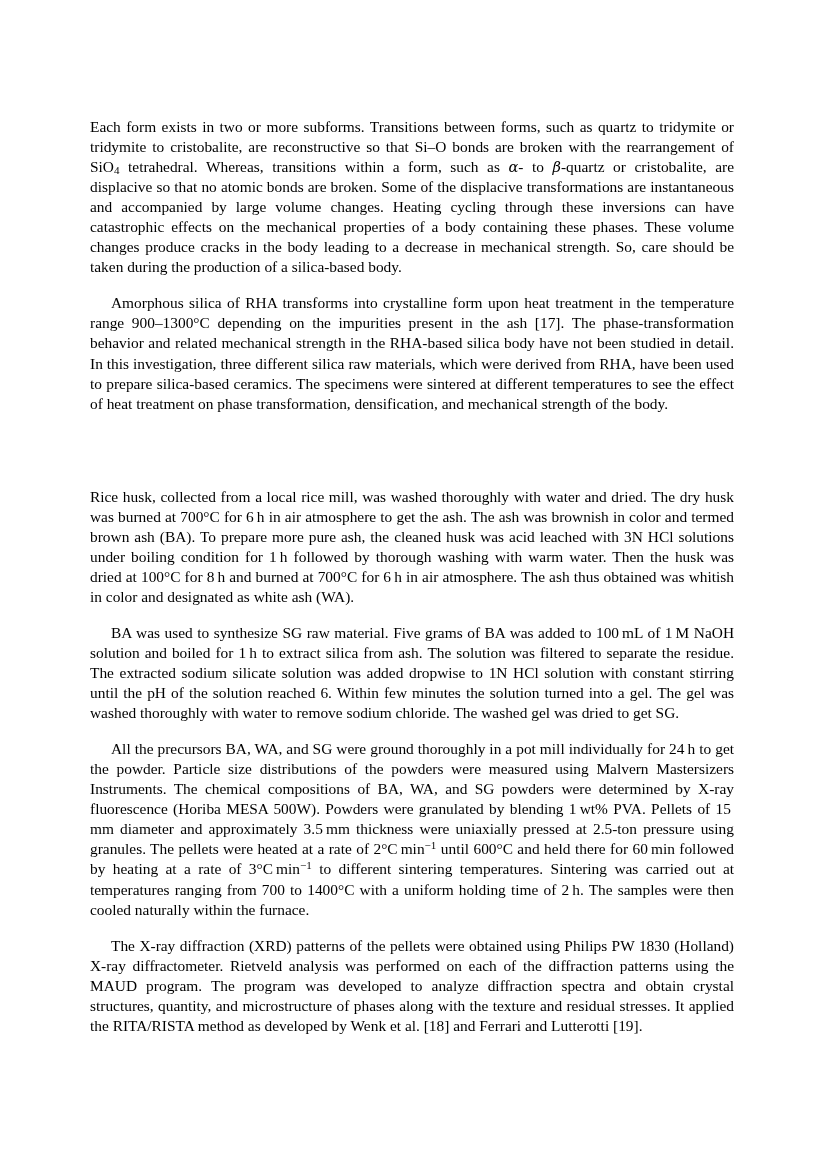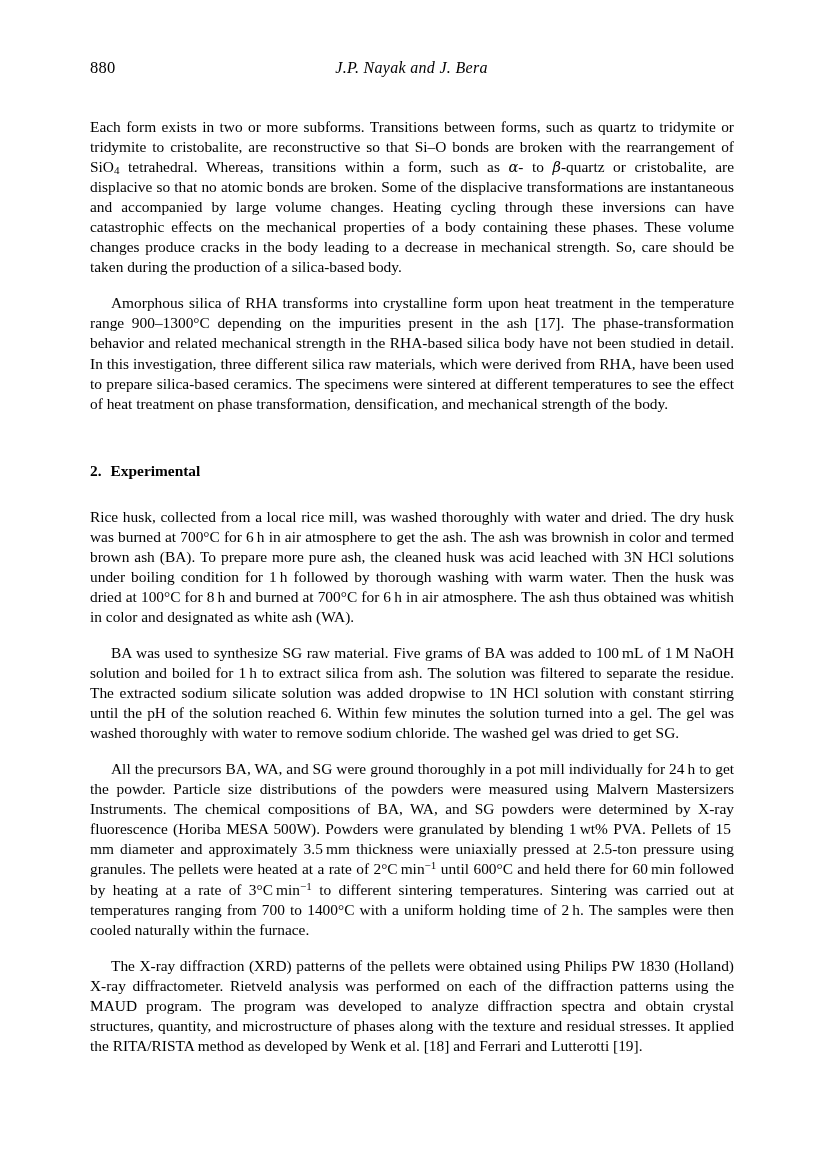--- a/index.html
+++ b/index.html
@@ -96,37 +96,30 @@
   }
 
   
   p.para { text-align-last: left; margin-top: 16px; }
 </style>
 </head>
 <body>
 
 <div class="page">
 
-  <div class="running-head">
-    <span class="folio">880</span>
-    <span class="head-title">J.P. Nayak and J. Bera</span>
-  </div>
 
   <div class="body-col">
 
     <div id="intro-paras">
         <p class="para">Each form exists in two or more subforms. Transitions between forms, such as quartz to tridymite or tridymite to cristobalite, are reconstructive so that Si–O bonds are broken with the rearrangement of SiO<sub>4</sub> tetrahedral. Whereas, transitions within a form, such as <span class="gk">α</span>- to <span class="gk">β</span>-quartz or cristobalite, are displacive so that no atomic bonds are broken. Some of the displacive transformations are instantaneous and accompanied by large volume changes. Heating cycling through these inversions can have catastrophic effects on the mechanical properties of a body containing these phases. These volume changes produce cracks in the body leading to a decrease in mechanical strength. So, care should be taken during the production of a silica-based body.</p>
         <p class="para indent">Amorphous silica of RHA transforms into crystalline form upon heat treatment in the temperature range 900–1300°C depending on the impurities present in the ash [17]. The phase-transformation behavior and related mechanical strength in the RHA-based silica body have not been studied in detail. In this investigation, three different silica raw materials, which were derived from RHA, have been used to prepare silica-based ceramics. The specimens were sintered at different temperatures to see the effect of heat treatment on phase transformation, densification, and mechanical strength of the body.</p>
       </div>
 
     <div class="gap-before-head"></div>
 
-    <h2 class="section-head">
-      <span class="sec-num">2.</span><span>Experimental</span>
-    </h2>
 
     <div class="gap-after-head"></div>
 
     <div id="section-paras">
         <p class="para">Rice husk, collected from a local rice mill, was washed thoroughly with water and dried. The dry husk was burned at 700°C for 6 h in air atmosphere to get the ash. The ash was brownish in color and termed brown ash (BA). To prepare more pure ash, the cleaned husk was acid leached with 3N HCl solutions under boiling condition for 1 h followed by thorough washing with warm water. Then the husk was dried at 100°C for 8 h and burned at 700°C for 6 h in air atmosphere. The ash thus obtained was whitish in color and designated as white ash (WA).</p>
         <p class="para indent">BA was used to synthesize SG raw material. Five grams of BA was added to 100 mL of 1 M NaOH solution and boiled for 1 h to extract silica from ash. The solution was filtered to separate the residue. The extracted sodium silicate solution was added dropwise to 1N HCl solution with constant stirring until the pH of the solution reached 6. Within few minutes the solution turned into a gel. The gel was washed thoroughly with water to remove sodium chloride. The washed gel was dried to get SG.</p>
         <p class="para indent">All the precursors BA, WA, and SG were ground thoroughly in a pot mill individually for 24 h to get the powder. Particle size distributions of the powders were measured using Malvern Mastersizers Instruments. The chemical compositions of BA, WA, and SG powders were determined by X-ray fluorescence (Horiba MESA 500W). Powders were granulated by blending 1 wt% PVA. Pellets of 15 mm diameter and approximately 3.5 mm thickness were uniaxially pressed at 2.5-ton pressure using granules. The pellets were heated at a rate of 2°C min<sup>−1</sup> until 600°C and held there for 60 min followed by heating at a rate of 3°C min<sup>−1</sup> to different sintering temperatures. Sintering was carried out at temperatures ranging from 700 to 1400°C with a uniform holding time of 2 h. The samples were then cooled naturally within the furnace.</p>
         <p class="para indent">The X-ray diffraction (XRD) patterns of the pellets were obtained using Philips PW 1830 (Holland) X-ray diffractometer. Rietveld analysis was performed on each of the diffraction patterns using the MAUD program. The program was developed to analyze diffraction spectra and obtain crystal structures, quantity, and microstructure of phases along with the texture and residual stresses. It applied the RITA/RISTA method as developed by Wenk et al. [18] and Ferrari and Lutterotti [19].</p>
       </div>
 

